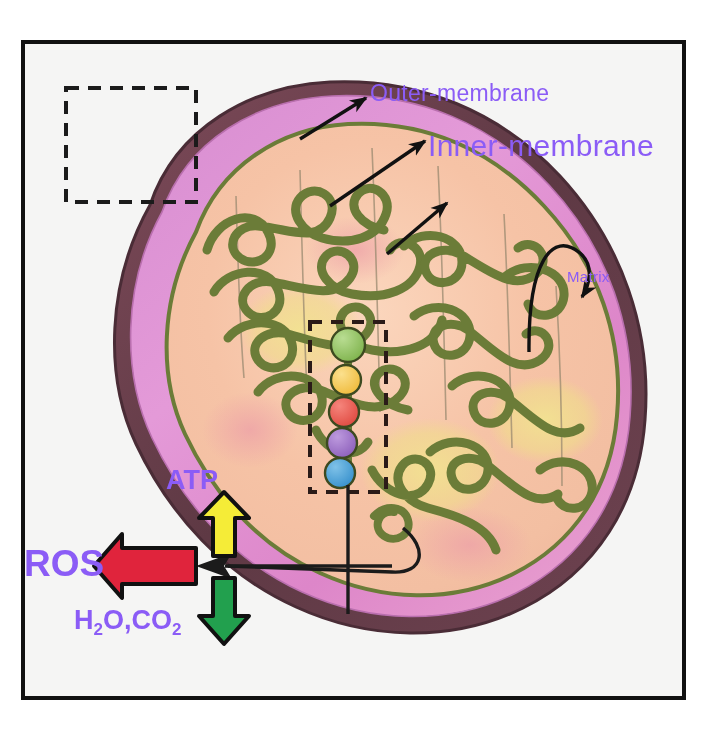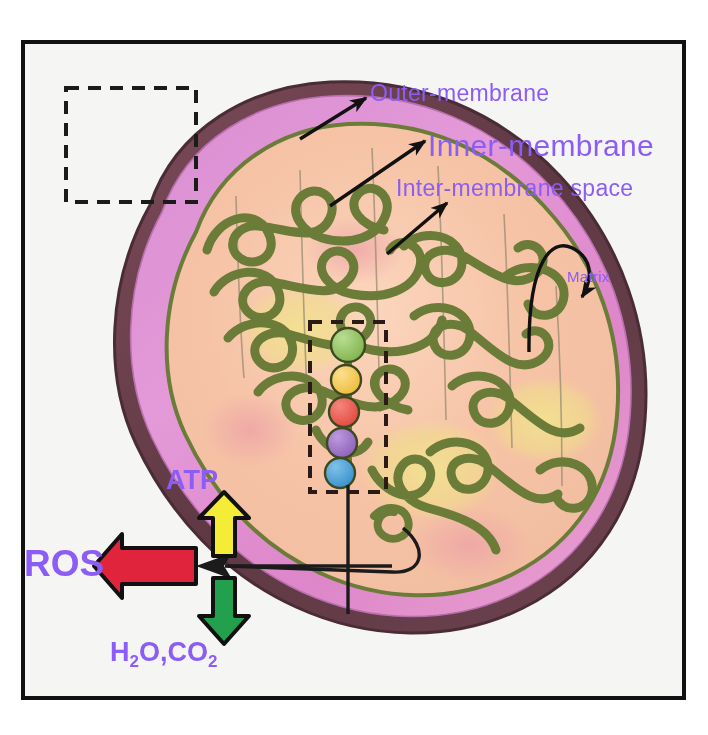--- a/index.html
+++ b/index.html
@@ -37,21 +37,21 @@
     color: #8b5cf6;
     white-space: nowrap;
     font-family: "Liberation Sans", sans-serif;
   }
   .lbl-outer   { left: 370px; top: 80px;  font-size: 23px; letter-spacing: .3px; }
   .lbl-inner   { left: 428px; top: 129px; font-size: 30px; letter-spacing: .3px; }
   .lbl-ims     { left: 396px; top: 175px; font-size: 23px; letter-spacing: .3px; }
   .lbl-matrix  { left: 567px; top: 268px; font-size: 15px; letter-spacing: .3px; }
   .lbl-atp     { left: 166px; top: 465px; font-size: 27px; font-weight: bold; text-align: right; }
   .lbl-ros     { left: 24px;  top: 543px; font-size: 37px; font-weight: bold; }
-  .lbl-h2o     { left: 74px;  top: 637px; font-size: 27px; font-weight: bold; margin-left: 36px; }
+  .lbl-h2o     { left: 74px;  top: 605px; font-size: 27px; font-weight: bold; }
   .lbl-h2o sub { font-size: 17px; }
 </style>
 </head>
 <body>
 
 <div id="stage">
 
   <div id="frame"></div>
 
   <svg id="canvas" viewBox="0 0 708 735">
@@ -275,19 +275,18 @@
 
       <path d="M 213 556 L 213 518 L 199 518 L 224 492 L 249 518 L 235 518 L 235 556 Z" fill="#f5ec37" stroke="#111111" stroke-width="4" stroke-linejoin="round"></path>
 
       <path d="M 213 578 L 213 616 L 199 616 L 224 644 L 249 616 L 235 616 L 235 578 Z" fill="#22a04e" stroke="#111111" stroke-width="4" stroke-linejoin="round"></path>
 
     </g>
   </svg>
 
   <div class="lbl lbl-outer">Outer-membrane</div>
   <div class="lbl lbl-inner">Inner-membrane</div>
-  <div class="lbl lbl-ims">Inter-membrane space</div>
   <div class="lbl lbl-matrix">Matrix</div>
   <div class="lbl lbl-atp">ATP</div>
   <div class="lbl lbl-ros">ROS</div>
   <div class="lbl lbl-h2o"><span>H</span><sub>2</sub><span>O,CO</span><sub>2</sub></div>
 
 </div>
 
 </body></html>

